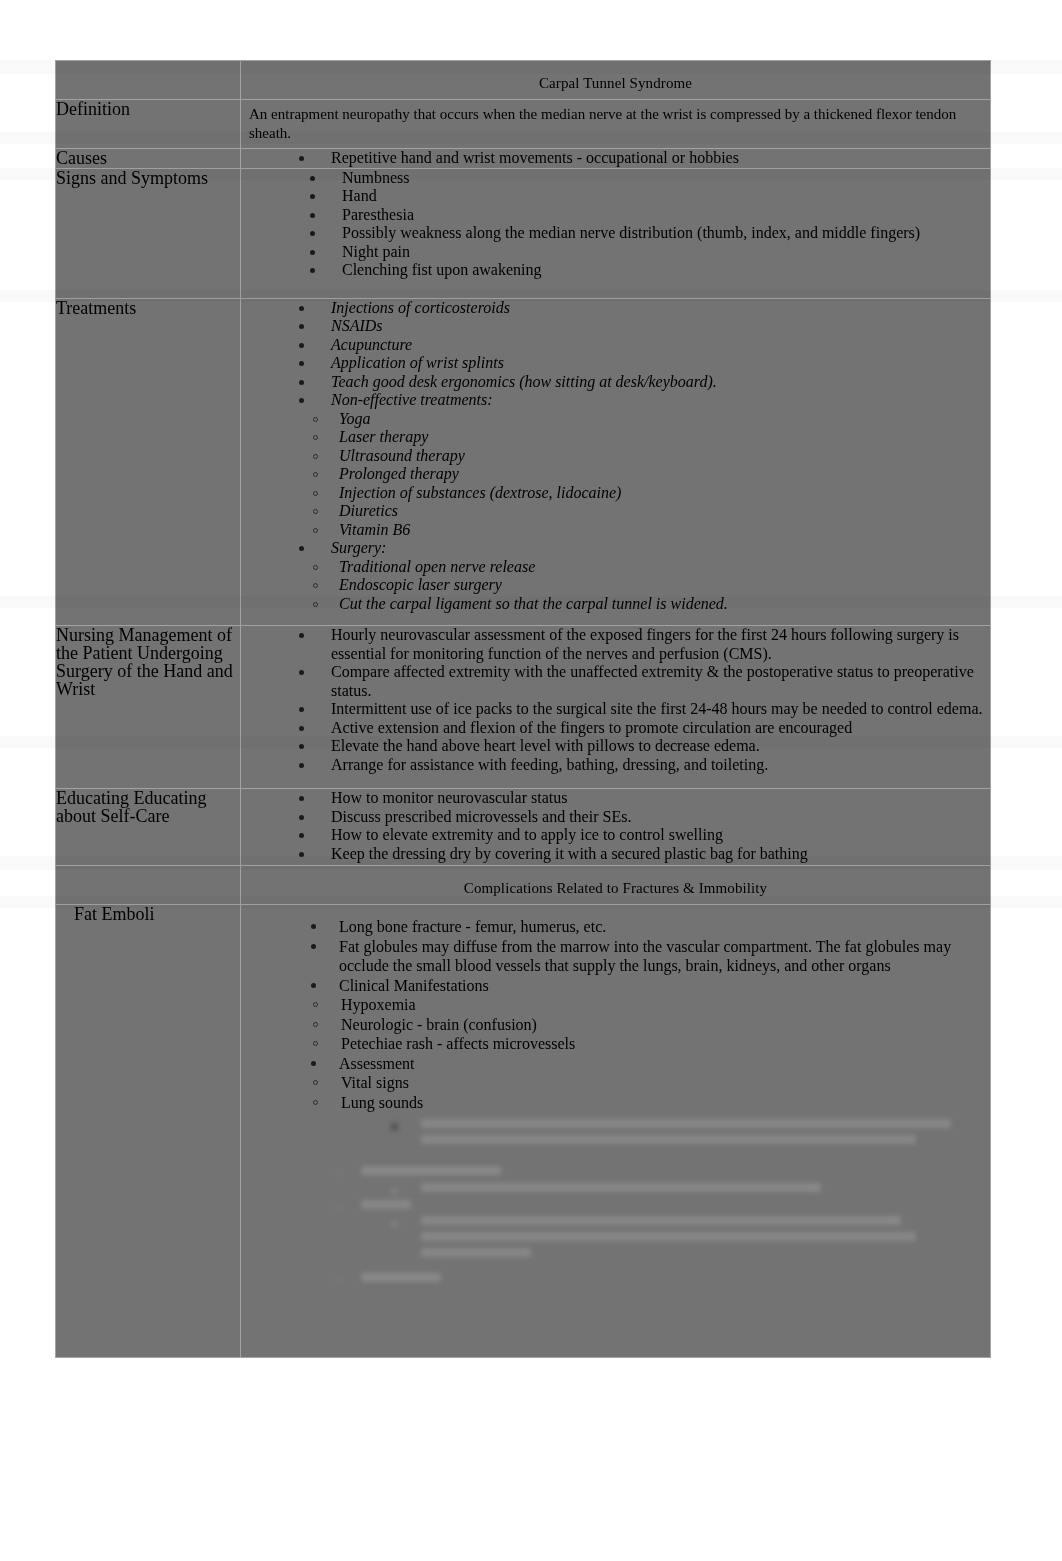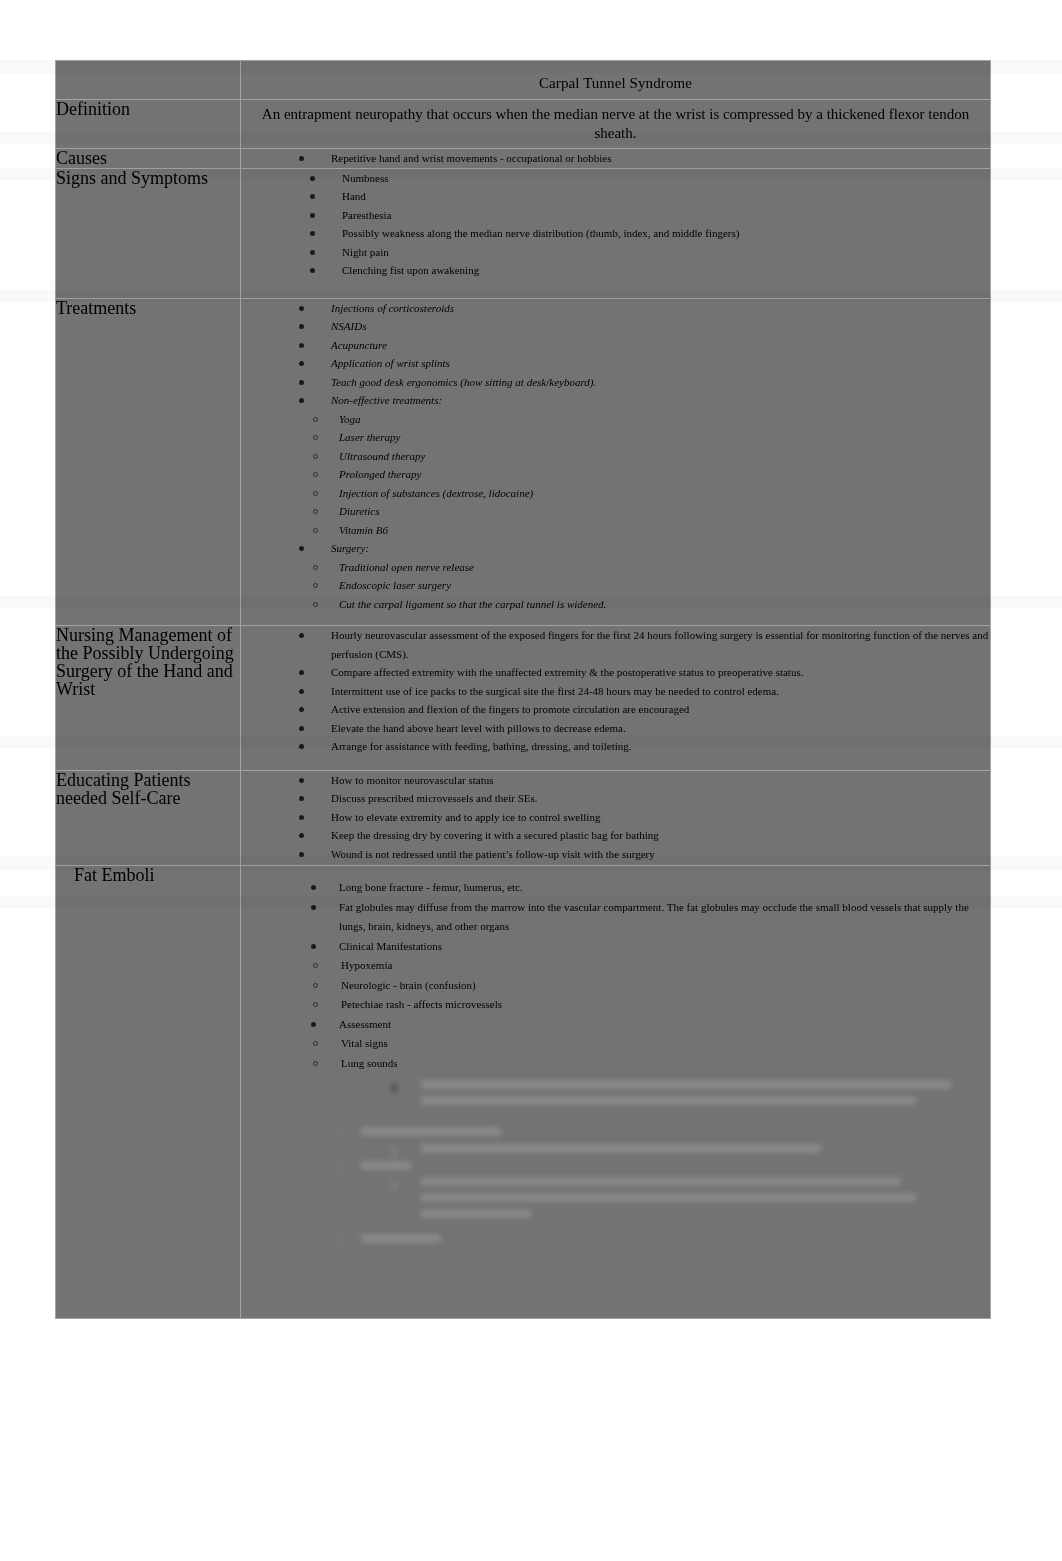--- a/index.html
+++ b/index.html
@@ -76,36 +76,35 @@
   .row-label.indented { padding-left: 18px; }
 
   
   .cell-body {
     font-size: 15px;
     line-height: 18px;
     padding: 8px 10px 10px 0;
   }
   .plain-text {
     display: block;
-    text-align: center;
     padding: 5px 8px 5px 8px;
     font-size: 15px;
     line-height: 19px;
   }
 
   ul.lvl1, ul.lvl2, ul.lvl3 {
     list-style: none;
     margin: 0;
     padding: 0;
   }
   ul.lvl1 > li,
   ul.lvl2 > li,
   ul.lvl3 > li {
     position: relative;
-    font-size: 11px;
+    font-size: 16px;
     line-height: 18.5px;
     margin: 0;
     padding: 0 0 0 0;
   }
   ul.lvl1 > li { margin-left: 58px; padding-left: 32px; }
   ul.lvl2 > li { margin-left: 72px; padding-left: 26px; }
 
   
   ul.lvl1 > li > .bullet-disc {
     position: absolute;
@@ -245,54 +244,62 @@
           </ul>
           <ul class="lvl2">
             <li><span class="bullet-circle"></span><span class="li-text">Traditional open nerve release</span></li>
             <li><span class="bullet-circle"></span><span class="li-text">Endoscopic laser surgery</span></li>
             <li><span class="bullet-circle"></span><span class="li-text">Cut the carpal ligament so that the carpal tunnel is widened.</span></li>
           </ul>
         </td>
       </tr>
 
       <tr>
-        <td class="row-label">Nursing Management of the Possibly Undergoing Surgery of the Hand and Wrist</td>
+        <td class="row-label">Nursing Management of the Patient Undergoing Surgery of the Hand and Wrist</td>
         <td class="cell-body" style="padding-bottom:14px;">
           <ul class="lvl1">
             <li><span class="bullet-disc"></span><span class="li-text">Hourly neurovascular assessment of the exposed fingers for the first 24 hours following surgery is essential for monitoring function of the nerves and perfusion (CMS).</span></li>
             <li><span class="bullet-disc"></span><span class="li-text">Compare affected extremity with the unaffected extremity &amp; the postoperative status to preoperative status.</span></li>
             <li><span class="bullet-disc"></span><span class="li-text">Intermittent use of ice packs to the surgical site the first 24-48 hours may be needed to control edema.</span></li>
             <li><span class="bullet-disc"></span><span class="li-text">Active extension and flexion of the fingers to promote circulation are encouraged</span></li>
             <li><span class="bullet-disc"></span><span class="li-text">Elevate the hand above heart level with pillows to decrease edema.</span></li>
             <li><span class="bullet-disc"></span><span class="li-text">Arrange for assistance with feeding, bathing, dressing, and toileting.</span></li>
           </ul>
         </td>
       </tr>
 
       <tr>
-        <td class="row-label">Educating Patients needed Self-Care</td>
+        <td class="row-label">Educating Educating about Self-Care</td>
         <td class="cell-body" style="padding-bottom:14px;">
           <ul class="lvl1">
             <li><span class="bullet-disc"></span><span class="li-text">How to monitor neurovascular status</span></li>
             <li><span class="bullet-disc"></span><span class="li-text">Discuss prescribed microvessels and their SEs.</span></li>
             <li><span class="bullet-disc"></span><span class="li-text">How to elevate extremity and to apply ice to control swelling</span></li>
             <li><span class="bullet-disc"></span><span class="li-text">Keep the dressing dry by covering it with a secured plastic bag for bathing</span></li>
             <li><span class="bullet-disc"></span><span class="li-text">Wound is not redressed until the patient’s follow-up visit with the surgery</span></li>
           </ul>
         </td>
       </tr>
     </tbody>
   </table>
 
   <table class="note-table" id="table-complications">
     <colgroup>
         <col class="col-label">
         <col class="col-content">
       </colgroup>
     <tbody>
+      <tr>
+        <td class="hdr-cell-blank">
+          <span></span>
+        </td>
+        <td class="hdr-cell-title">
+          <span class="hdr-title-text">Complications Related to Fractures &amp; Immobility</span>
+        </td>
+      </tr>
 
       <tr>
         <td class="row-label indented">Fat Emboli</td>
         <td class="cell-body" style="padding-top:12px;height:440px;">
           <ul class="lvl1">
             <li><span class="bullet-disc"></span><span class="li-text">Long bone fracture - femur, humerus, etc.</span></li>
             <li><span class="bullet-disc"></span><span class="li-text">Fat globules may diffuse from the marrow into the vascular compartment. The fat globules may occlude the small blood vessels that supply the lungs, brain, kidneys, and other organs</span></li>
             <li><span class="bullet-disc"></span><span class="li-text">Clinical Manifestations</span></li>
           </ul>
           <ul class="lvl2">

